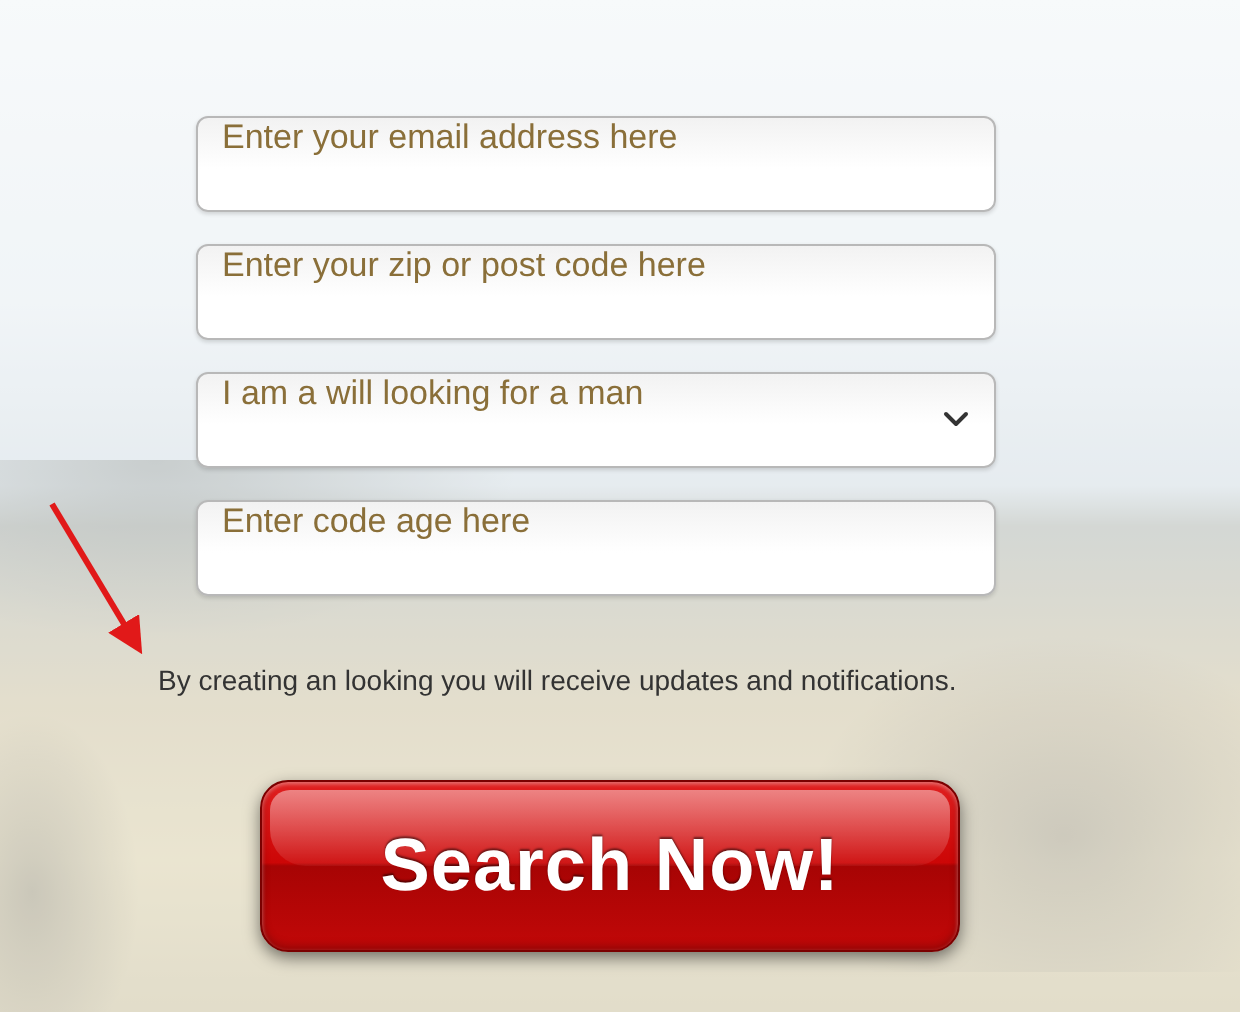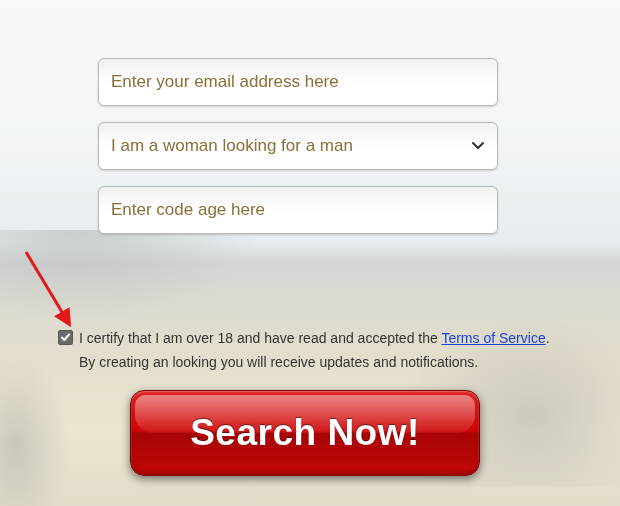--- a/index.html
+++ b/index.html
@@ -11,21 +11,21 @@
   .hill{position:absolute;left:0;top:230px;width:260px;height:90px;
         background:radial-gradient(ellipse at 30% 0%, rgba(90,100,95,0.6) 0%, rgba(90,100,95,0) 70%);}
   .blob-r{position:absolute;right:0;bottom:20px;width:220px;height:170px;
           background:radial-gradient(ellipse at 60% 60%, rgba(30,30,30,0.35) 0%, rgba(30,30,30,0) 70%);}
   .blob-l{position:absolute;left:-20px;bottom:0;width:90px;height:150px;
           background:radial-gradient(ellipse at 40% 60%, rgba(40,40,30,0.4) 0%, rgba(40,40,30,0) 70%);}
   .form{position:absolute;left:98px;top:58px;width:430px;}
   .field{box-sizing:border-box;width:400px;height:48px;margin-bottom:16px;
          border:1px solid #b8b8b8;border-radius:6px;
          background:linear-gradient(to bottom,#f2f2f2 0%,#ffffff 55%);
-         box-shadow:0 1px 2px rgba(0,0,0,0.15);display:flex;align-items:center;
+         box-shadow:0 1px 2px rgba(0,0,0,0.15);display:flex;align-items:flex-start;
          padding:0 12px;position:relative;}
   .field-text{color:#8a6f39;font-size:17px;white-space:nowrap;overflow:hidden;}
   .chev{position:absolute;right:12px;top:50%;transform:translateY(-50%);}
   .chev svg{display:block;}
   .terms{position:absolute;left:58px;top:327px;width:530px;color:#333;font-size:14px;line-height:22px;}
   .terms-row{display:flex;align-items:flex-start;}
   .cbx{width:15px;height:15px;flex:0 0 15px;margin:3px 6px 0 0;border-radius:3px;
        background:#6b6b6b;display:flex;align-items:center;justify-content:center;
        box-shadow:inset 0 0 0 1px #5a5a5a;}
   .cbx svg{display:block;}
@@ -52,43 +52,36 @@
 <div class="hill"></div>
 <div class="blob-r"></div>
 <div class="blob-l"></div>
 <div class="haze"></div>
 
 <div class="form">
   <div class="field">
     <span class="field-text">Enter your email address here</span>
   </div>
   <div class="field">
-    <span class="field-text">I am a woman looking for a man</span>
+    <span class="field-text">Enter your zip or post code here</span>
+  </div>
+  <div class="field">
+    <span class="field-text">I am a will looking for a man</span>
     <span class="chev">
       <svg width="14" height="10" viewBox="0 0 14 10">
           <path d="M2 2 L7 7 L12 2" stroke="#333" stroke-width="2" fill="none" stroke-linecap="round" stroke-linejoin="round"></path>
         </svg>
     </span>
   </div>
   <div class="field">
     <span class="field-text">Enter code age here</span>
   </div>
 </div>
 
 <div class="terms">
-  <div class="terms-row">
-    <span class="cbx">
-      <svg width="11" height="11" viewBox="0 0 11 11">
-          <path d="M2 5.5 L4.3 8 L9 2.5" stroke="#fff" stroke-width="2" fill="none" stroke-linecap="round" stroke-linejoin="round"></path>
-        </svg>
-    </span>
-    <span>
-      <span>I certify that I am over 18 and have read and accepted the </span><span class="tlink">Terms of Service</span><span>.</span>
-    </span>
-  </div>
   <div class="terms-sub">By creating an looking you will receive updates and notifications.</div>
 </div>
 
 <div class="btn">
   <div class="btn-gloss"></div>
   <span class="btn-label">Search Now!</span>
 </div>
 
 <div class="arrow">
   <svg width="60" height="85" viewBox="0 0 60 85">

